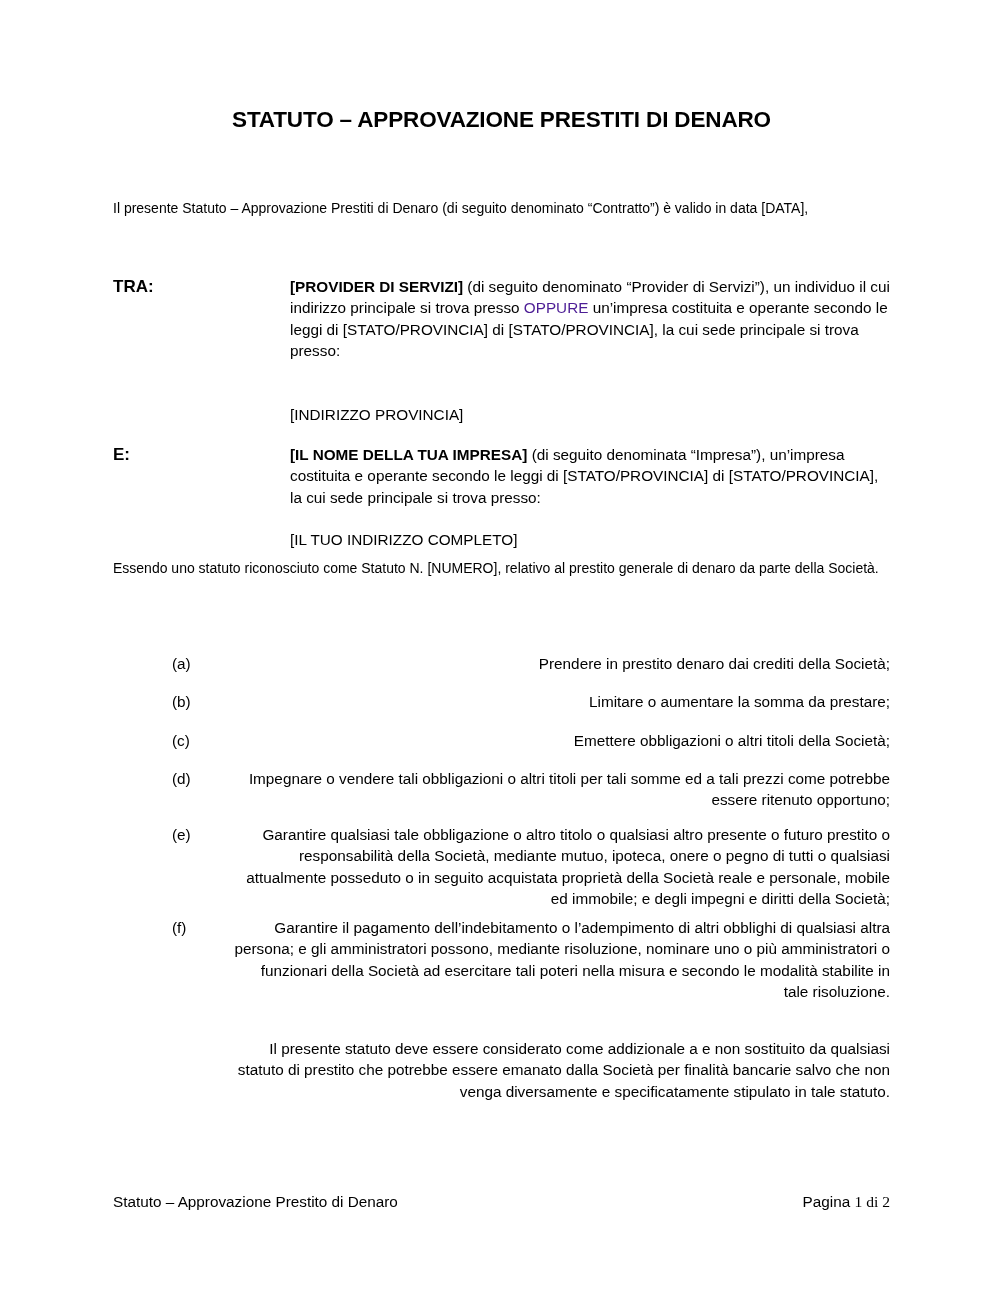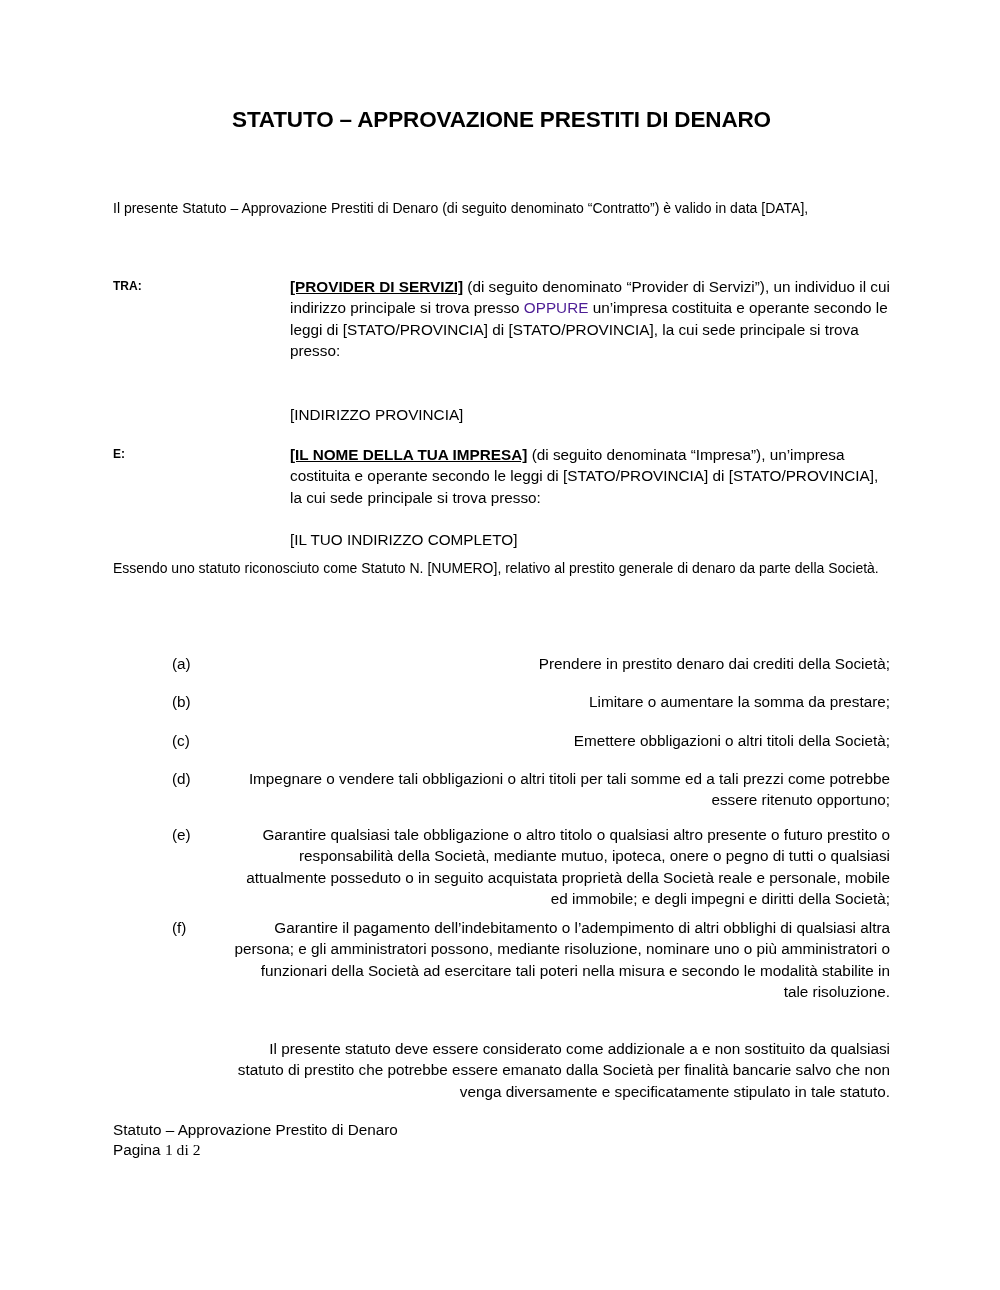--- a/index.html
+++ b/index.html
@@ -56,34 +56,34 @@
     left: 113px;
     width: 777px;
     font-size: 15.3px;
     line-height: 21.3px;
   }
   .party-label {
     position: absolute;
     left: 0;
     top: 0;
     font-weight: bold;
-    font-size: 12px;
+    font-size: 17px;
   }
   .party-body {
     margin-left: 177px;
     width: 600px;
     text-align: left;
   }
   .party-body .addr {
     display: block;
     margin-top: 21.3px;
   }
   .party-body .addr.gap2 { margin-top: 42.6px; }
 
-  b.inline-bold { font-weight: bold; text-decoration: underline; }
+  b.inline-bold { font-weight: bold; }
   .hl-or { color: #4c1d95; }
 
   
   .list-item {
     position: absolute;
     left: 113px;
     width: 777px;
     font-size: 15.3px;
     line-height: 21.3px;
   }
@@ -101,28 +101,27 @@
   }
   .list-text .sub-para {
     display: block;
     margin-top: 36px;
   }
 
   
   .footer {
     position: absolute;
     left: 113px;
-    top: 1120px;
+    top: 1192px;
     width: 777px;
     font-size: 15.3px;
     line-height: 20px;
     display: flex;
     justify-content: space-between;
     align-items: baseline;
-    flex-direction: column;
   }
   .footer-left { text-align: left; }
   .footer-right { text-align: right; white-space: nowrap; }
   .pg-num {
     font-family: "Liberation Serif", serif;
     font-size: 15.6px;
   }
 </style>
 </head>
 <body>

